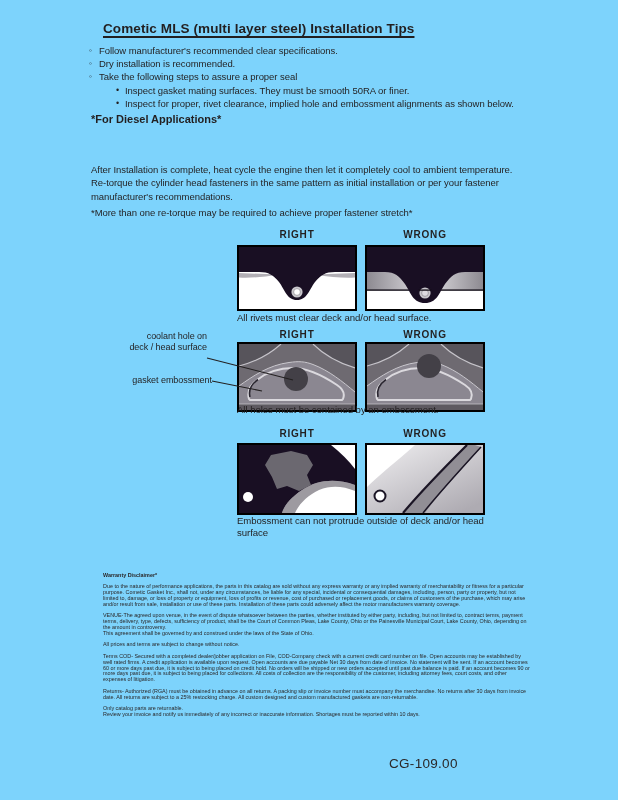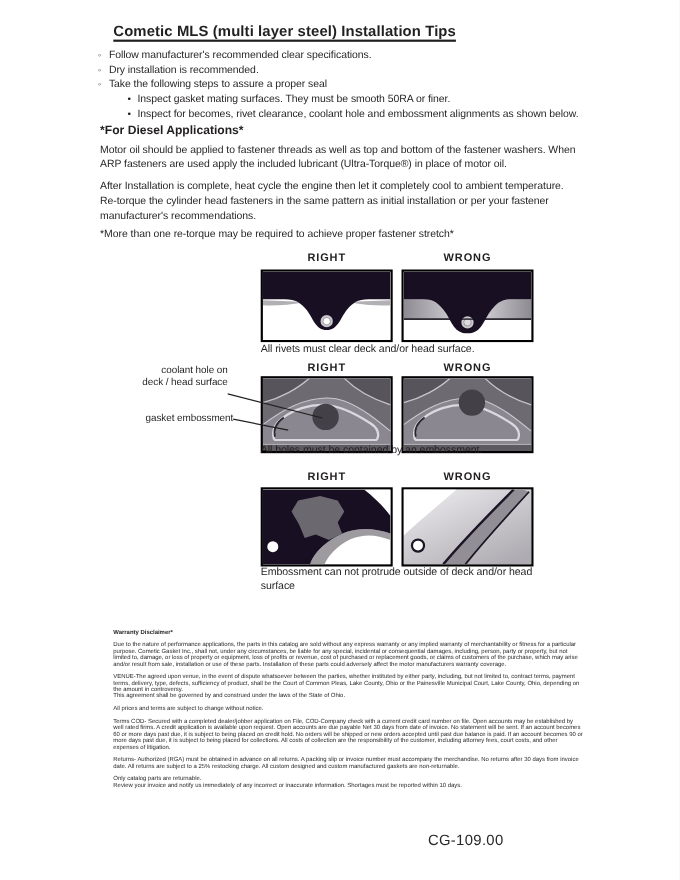--- a/index.html
+++ b/index.html
@@ -1,17 +1,17 @@
 <!DOCTYPE html>
 <html><head>
 <meta charset="utf-8">
 <style>
   html,body{margin:0;padding:0;background:#e9e9e9;}
   .page{
-    position:relative;width:618px;height:800px;background:#ffffff;
+    position:relative;width:618px;height:800px;background:#7dd3fc;
     font-family:"Liberation Sans","DejaVu Sans",sans-serif;color:#221f20;
     overflow:hidden;margin:0 auto;
   }
   .abs{position:absolute;}
   .doc-title{
     left:103px;top:21px;font-size:13.5px;font-weight:bold;
     text-decoration:underline;text-underline-offset:3px;text-decoration-thickness:1.5px;
     letter-spacing:.1px;
   }
   .tips{left:89px;top:44px;width:448px;font-size:9.5px;line-height:13.2px;letter-spacing:-.05px;}
@@ -54,26 +54,25 @@
     <div class="tip">
       <span class="mk">◦</span>
       <span>Take the following steps to assure a proper seal</span>
     </div>
     <div class="subtip">
       <span class="mk">•</span>
       <span>Inspect gasket mating surfaces.  They must be smooth 50RA or finer.</span>
     </div>
     <div class="subtip">
       <span class="mk">•</span>
-      <span>Inspect for becomes, rivet clearance, coolant hole and embossment alignments as shown below.</span>
+      <span>Inspect for proper, rivet clearance, implied hole and embossment alignments as shown below.</span>
     </div>
   </div>
 
   <div class="abs diesel-h">*For Diesel Applications*</div>
-  <div class="abs para p1">Motor oil should be applied to fastener threads as well as top and bottom of the fastener washers. When ARP fasteners are used apply the included lubricant (Ultra-Torque®) in place of motor oil.</div>
   <div class="abs para p3">*More than one re-torque may be required to achieve proper fastener stretch*</div>
   <div class="abs para p2">After Installation is complete, heat cycle the engine then let it completely cool to ambient temperature. Re-torque the cylinder head fasteners in the same pattern as initial installation or per your fastener manufacturer's recommendations.</div>
 
   <div class="abs dlabel" style="left:237px;top:229px">RIGHT</div>
   <div class="abs dlabel" style="left:365px;top:229px">WRONG</div>
 
   <div class="abs dbox" style="left:237px;top:245px">
     <svg width="116" height="62" viewBox="0 0 116 62">
       <rect x="0" y="0" width="116" height="62" fill="#ffffff"></rect>
       <path d="M0,26 L40,27.5 Q16,31.5 0,30.5 Z" fill="#b2afb5"></path>

